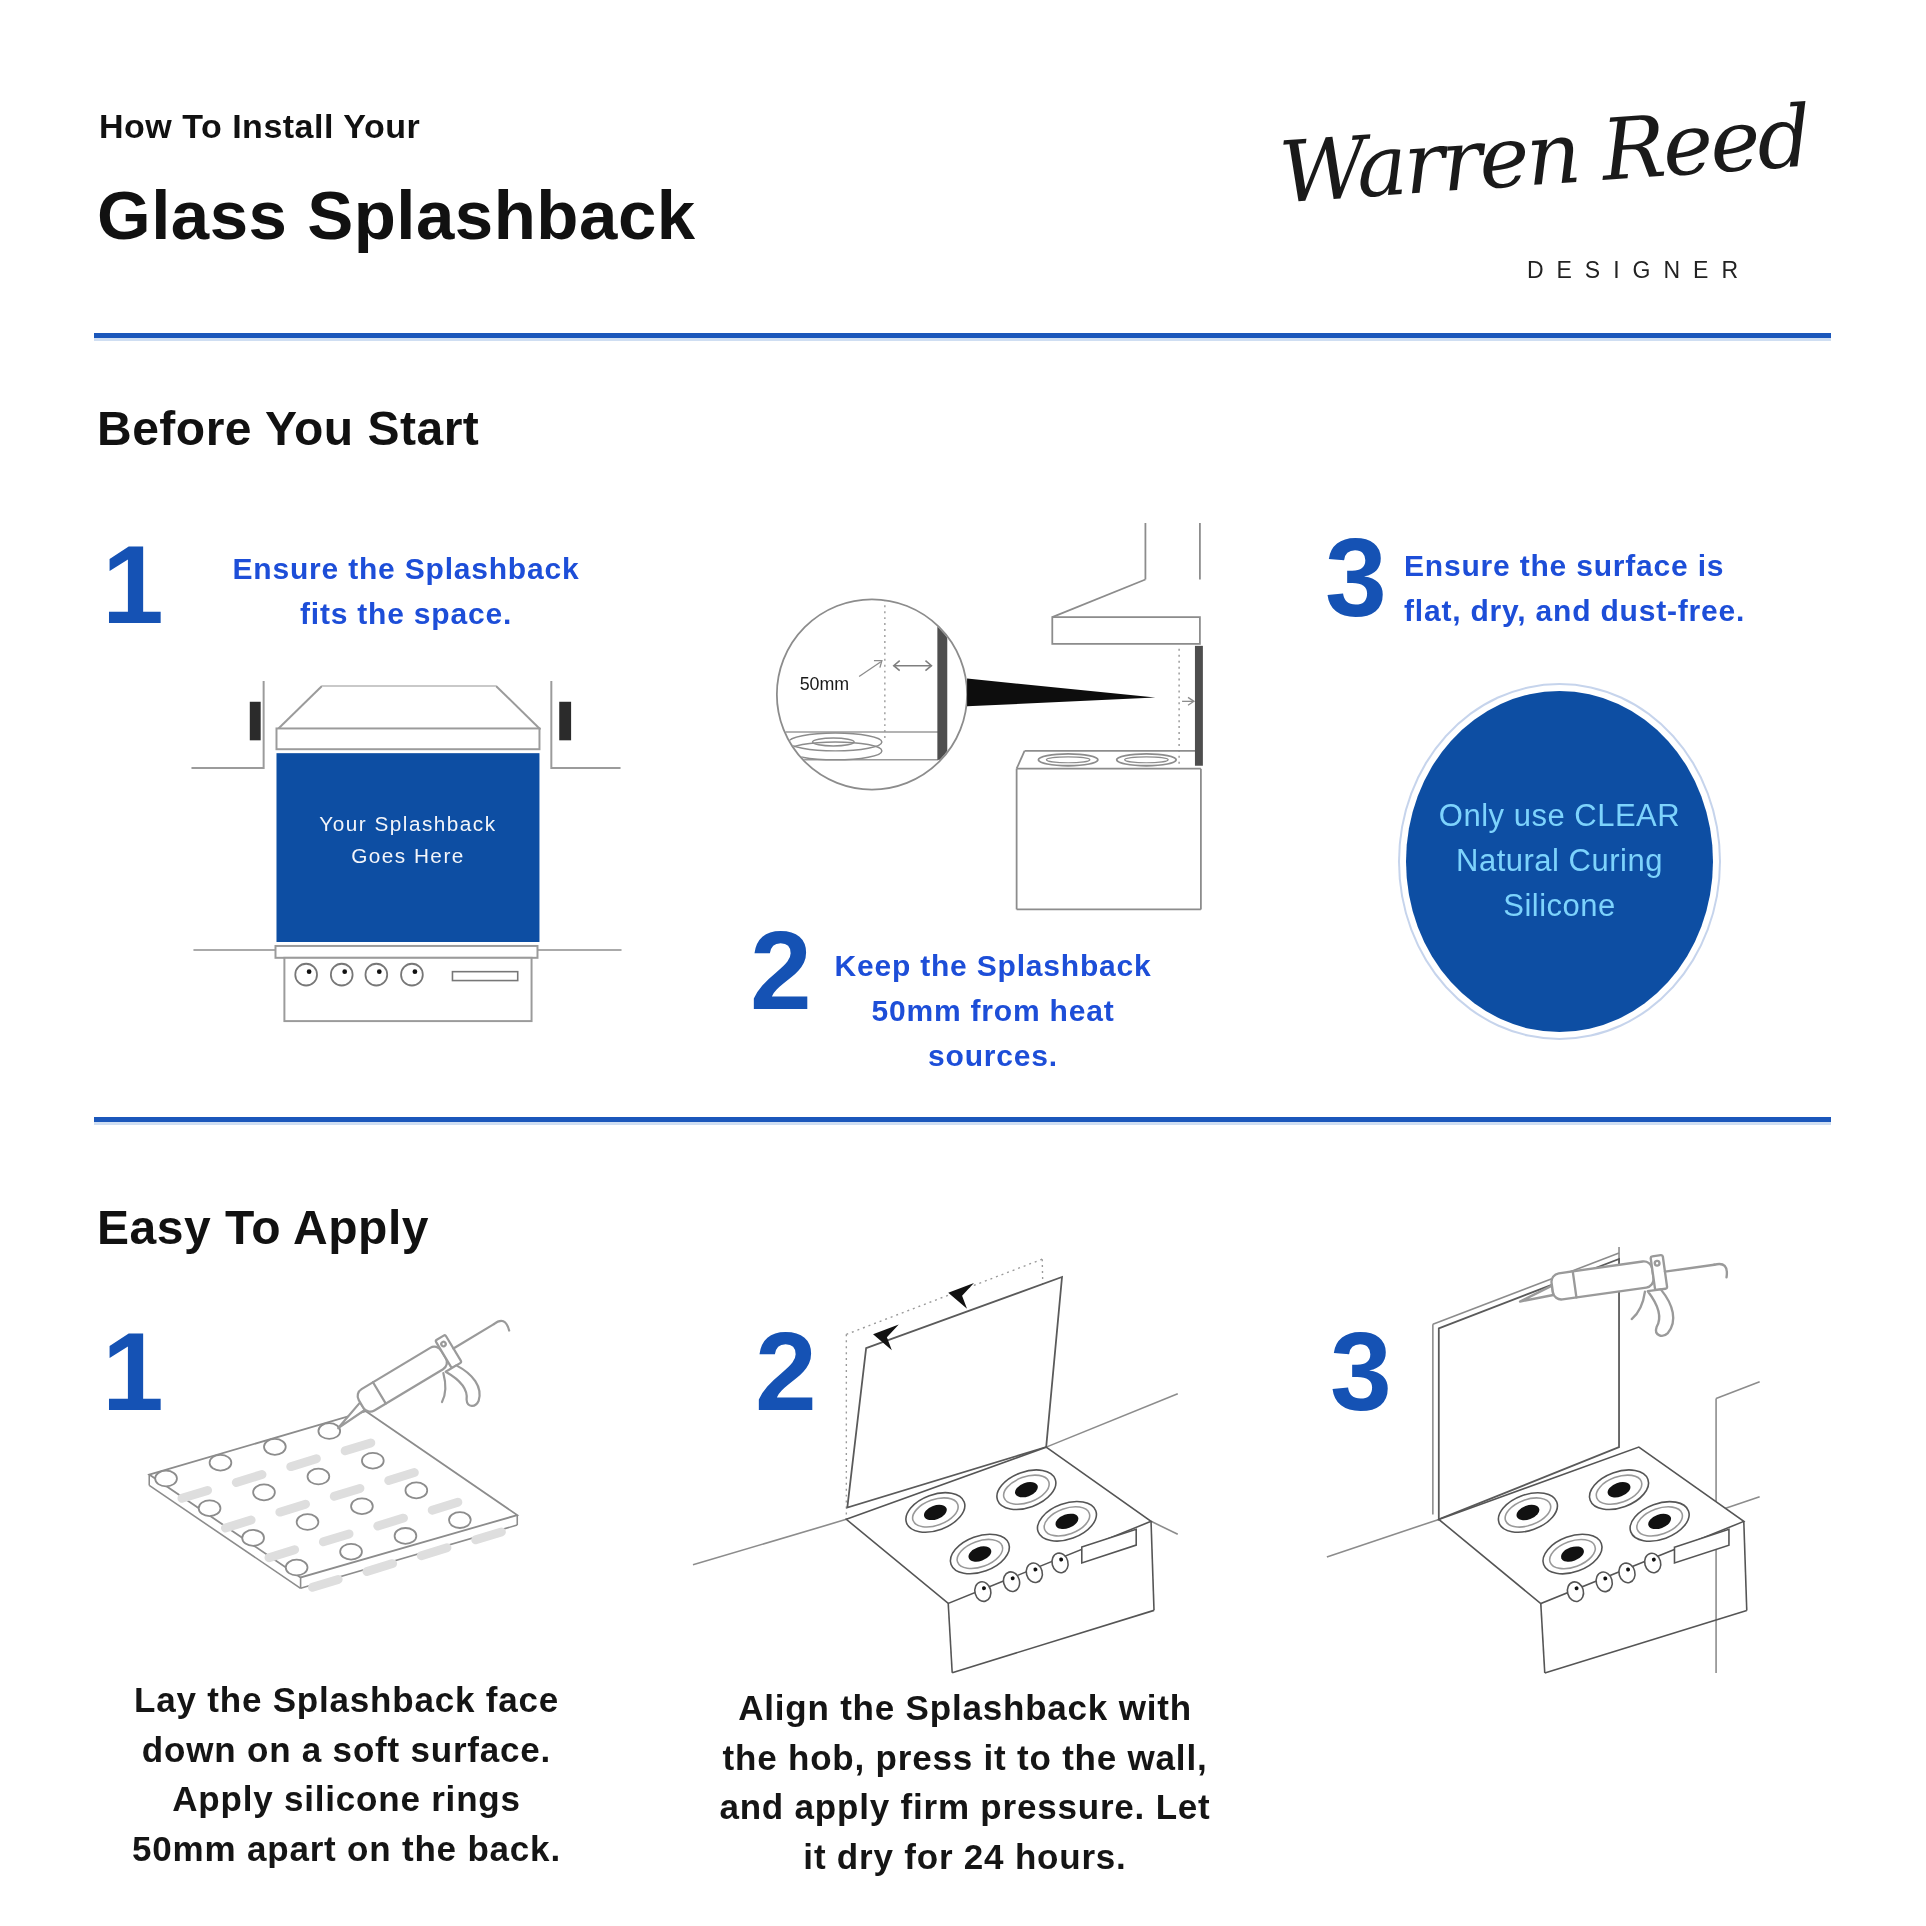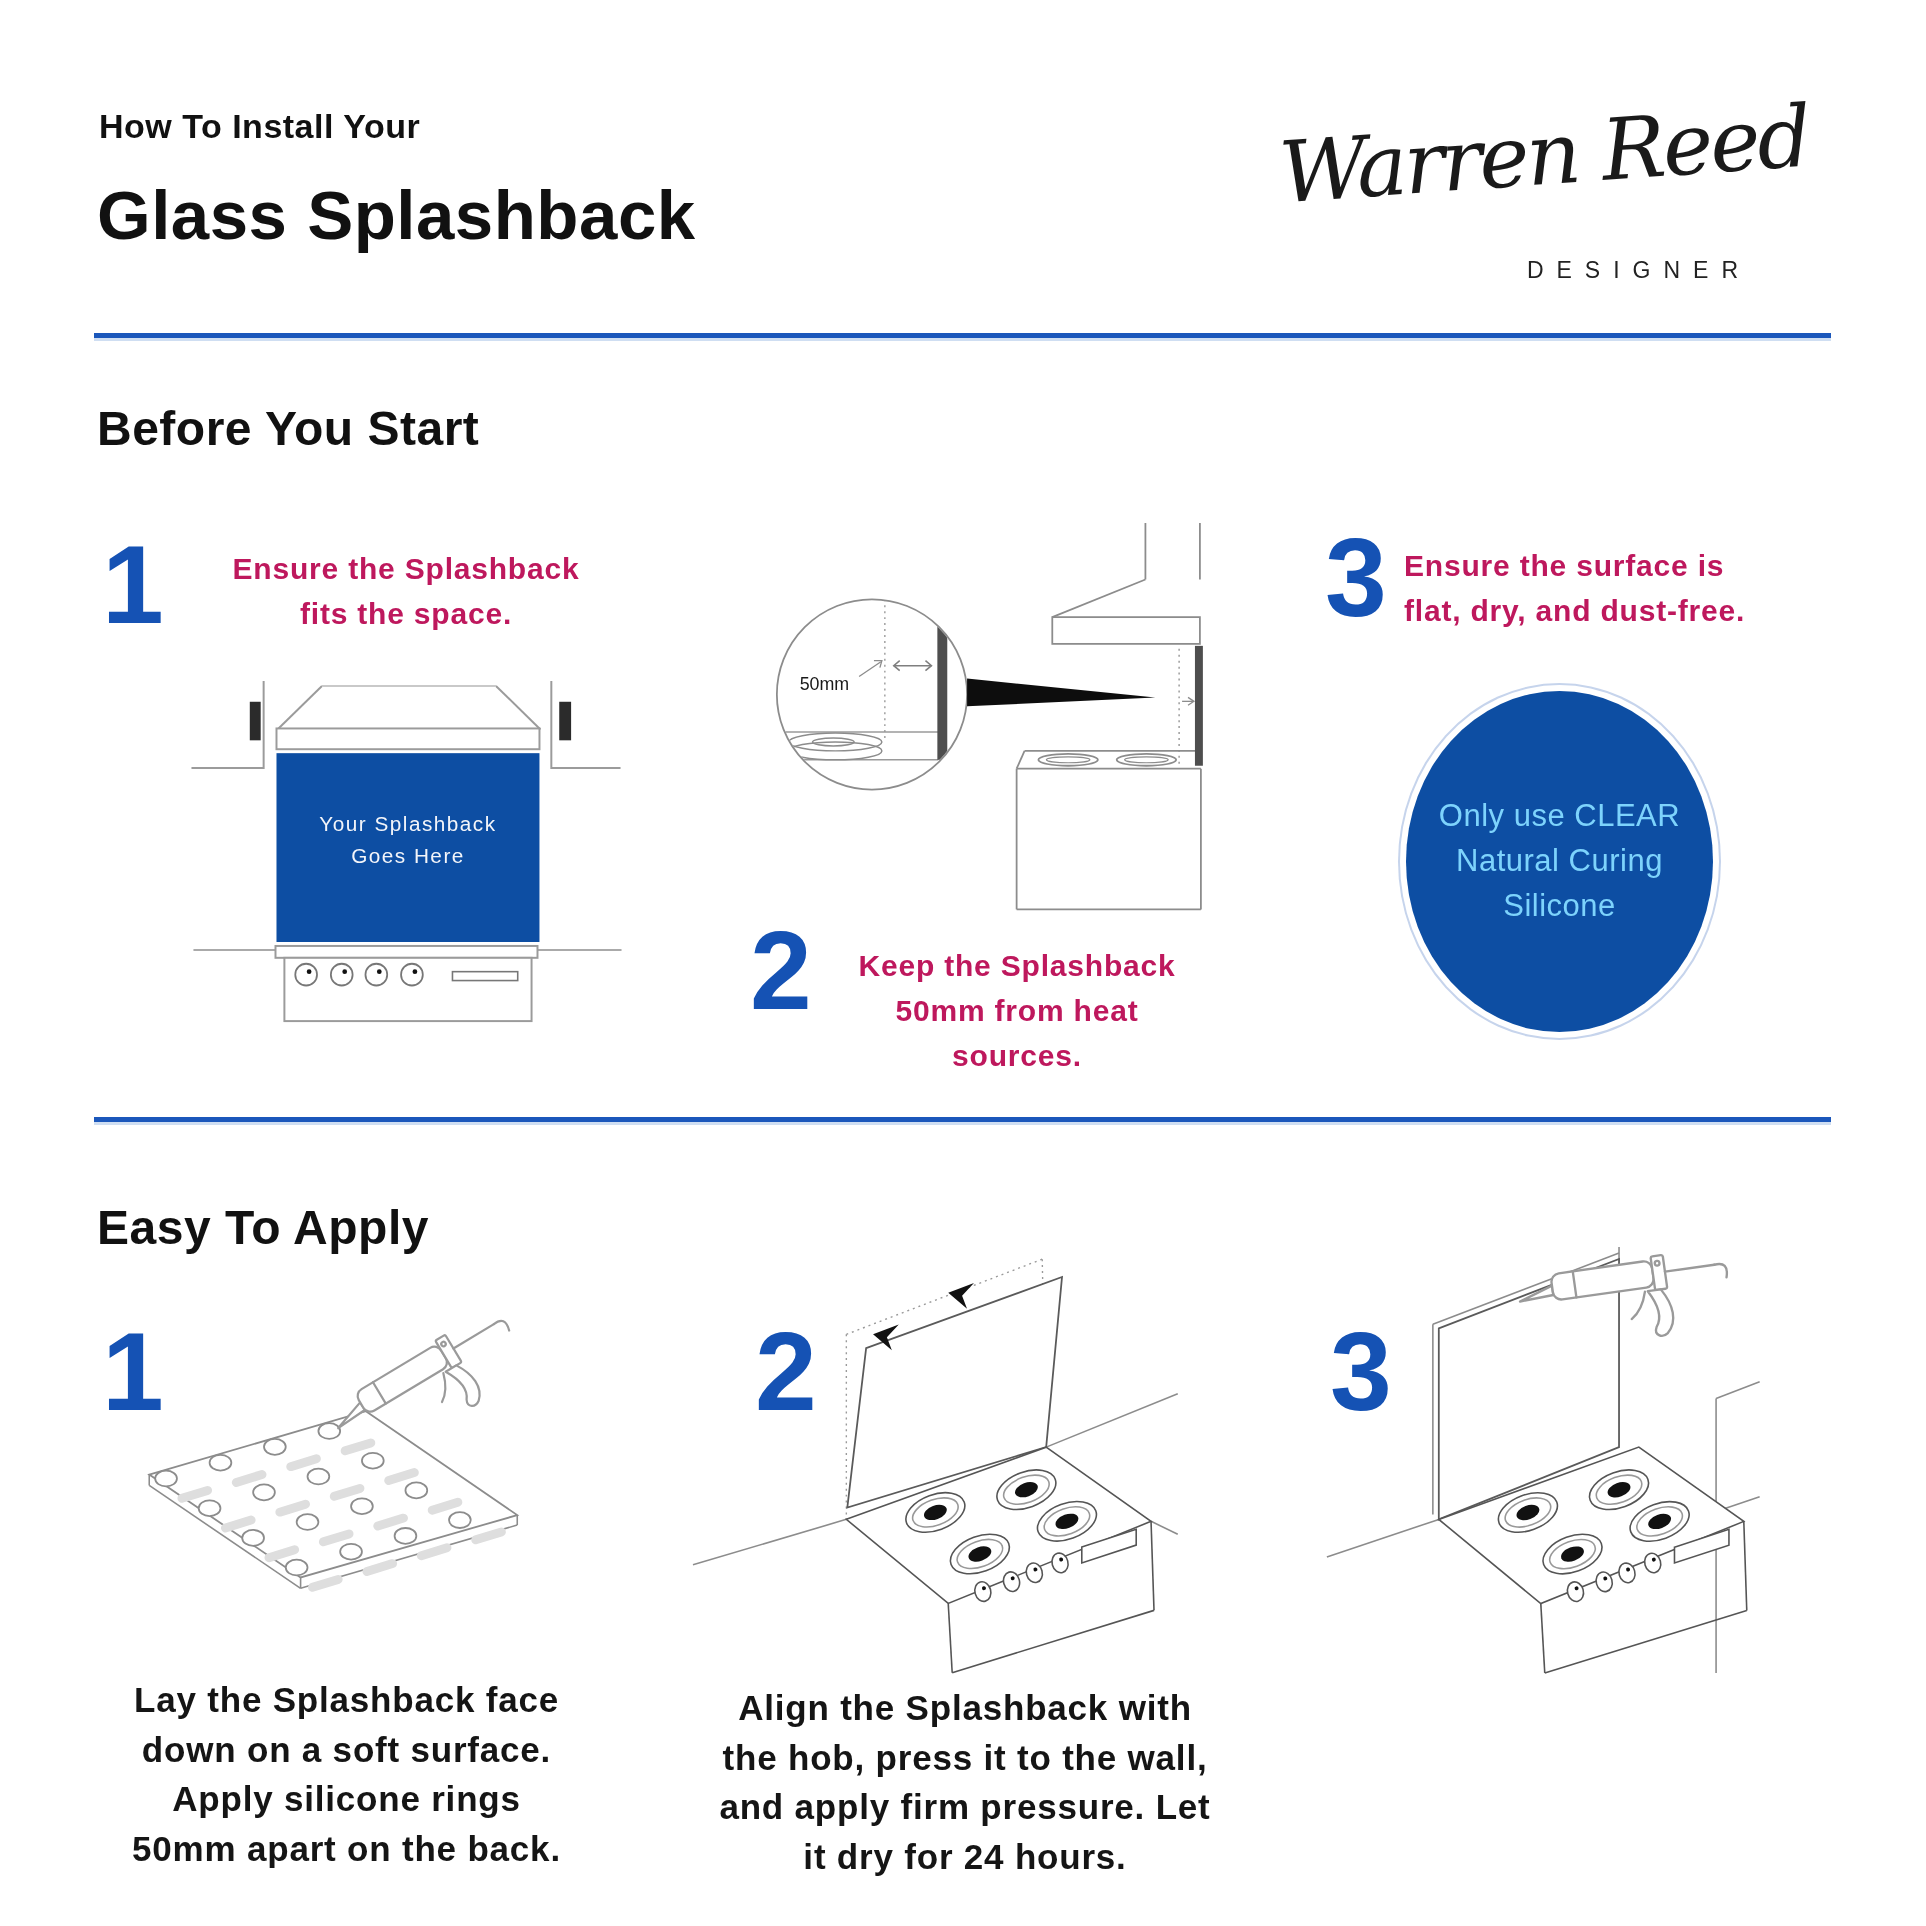--- a/index.html
+++ b/index.html
@@ -24,21 +24,21 @@
     font-size:85px;color:#1a1a1a;transform:rotate(-4deg);display:inline-block;
     letter-spacing:-3px;line-height:1.6;
   }
   .logo-sub{position:absolute;left:149px;top:170px;width:426px;text-align:center;
     font-size:23px;letter-spacing:13px;color:#222;font-weight:normal;}
   .divider{left:94px;width:1737px;height:5px;background:#1b57bb;box-shadow:0 3px 0 0 #cfdef2;}
   
   .section-heading{font-size:48px;font-weight:bold;letter-spacing:0.5px;}
   
   .num{color:var(--blue);font-weight:bold;font-size:111px;line-height:1;}
-  .step-text{font-weight:bold;font-size:30px;line-height:1.5;letter-spacing:0.8px;color:#be185d;}
+  .step-text{font-weight:bold;font-size:30px;line-height:1.5;letter-spacing:0.8px;color:#1d4ed8;}
   .center{text-align:center;}
   .caption{font-weight:bold;font-size:35px;line-height:1.42;letter-spacing:0.8px;color:#151515;text-align:center;}
   
   .note-badge{
     left:1406px;top:691px;width:307px;height:341px;border-radius:50%;
     background:var(--fill-blue);
     box-shadow:0 0 0 6px #ffffff,0 0 0 8px #c6d4ec;
     display:flex;flex-direction:column;align-items:center;justify-content:center;
     color:#7dd3fc;font-size:31px;line-height:1.45;letter-spacing:0.5px;text-align:center;
   }
@@ -205,21 +205,21 @@
       <ellipse cx="309" cy="247" rx="22" ry="3" stroke-width="1.2"></ellipse>
       <ellipse cx="388" cy="247" rx="30" ry="6"></ellipse>
       <ellipse cx="388" cy="247" rx="22" ry="3" stroke-width="1.2"></ellipse>
       <polyline points="430,184 436,188 430,192" stroke-width="1.3"></polyline>
       <line x1="424" y1="188" x2="435" y2="188" stroke-width="1.3"></line>
     </g>
     <rect x="437" y="132" width="8" height="121" fill="#4e4e4e"></rect>
   </svg>
 
   <div class="abs num" style="left:750px;top:916px;">2</div>
-  <div class="abs step-text center" style="left:804px;top:943px;width:426px;">
+  <div class="abs step-text center" style="left:780px;top:943px;width:426px;">
     <div>Keep the Splashback</div>
     <div>50mm from heat</div>
     <div>sources.</div>
   </div>
 
   <div class="abs num" style="left:1325px;top:523px;">3</div>
   <div class="abs step-text" style="left:1404px;top:543px;width:465px;">
     <div>Ensure the surface is</div>
     <div>flat, dry, and dust-free.</div>
   </div>

